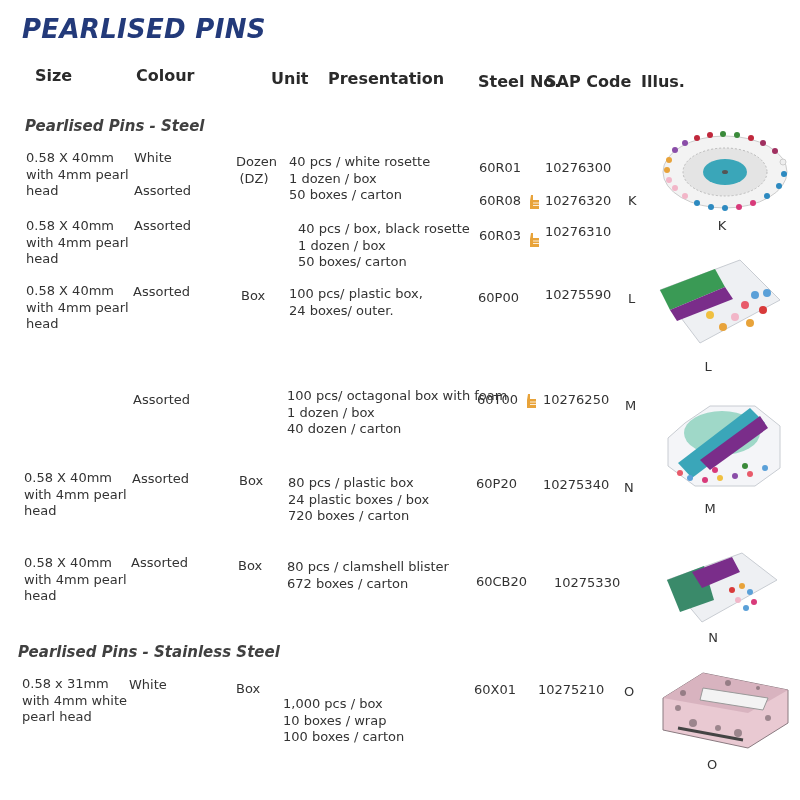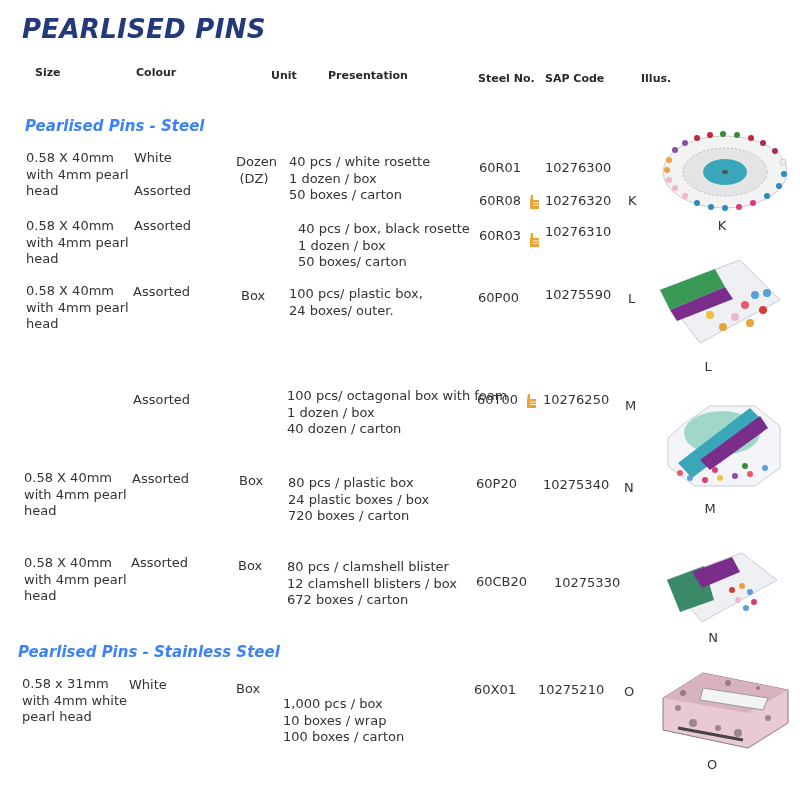--- a/index.html
+++ b/index.html
@@ -1,22 +1,22 @@
 <!DOCTYPE html>
 <html><head>
 <meta charset="utf-8">
 <style>
   html, body { margin:0; padding:0; background:#ffffff; }
   body { width:800px; height:800px; position:relative; overflow:hidden;
          font-family:"DejaVu Sans", sans-serif; color:#2a2a2a; }
   .abs { position:absolute; }
   .title { left:22px; top:14px; font-size:26px; font-weight:bold; font-style:italic;
            color:#233a7a; letter-spacing:0.3px; }
-  .hdr { font-size:11px; font-weight:bold; color:#2a2a2a; }
-  .section { font-size:15px; font-weight:bold; font-style:italic; color:#3b82f6; }
+  .hdr { font-size:16px; font-weight:bold; color:#2a2a2a; }
+  .section { font-size:15px; font-weight:bold; font-style:italic; color:#404040; }
   .cell { font-size:13px; line-height:16.5px; color:#333; font-family:"DejaVu Sans", sans-serif; }
   .code { font-size:13px; color:#333; }
   .thumb { display:inline-block; width:12px; height:16px; vertical-align:middle; margin-left:3px; }
   .illus-label { font-size:13px; color:#333; text-align:center; width:20px; }
   .img { position:absolute; }
 </style>
 </head>
 <body>
 
 <div class="abs title">PEARLISED PINS</div>
@@ -128,21 +128,20 @@
 
 <div class="abs cell" style="left:24px;top:555px;">
   <div>0.58 X 40mm</div>
   <div>with 4mm pearl</div>
   <div>head</div>
 </div>
 <div class="abs cell" style="left:131px;top:555px;">Assorted</div>
 <div class="abs cell" style="left:238px;top:558px;">Box</div>
 <div class="abs cell" style="left:287px;top:559px;">
   <div>80 pcs / clamshell blister</div>
-  <div>12 clamshell blisters / box</div>
   <div>672 boxes / carton</div>
 </div>
 <div class="abs code" style="left:476px;top:574px;">60CB20</div>
 <div class="abs code" style="left:542px;top:575px;margin-left:12px;">10275330</div>
 
 <div class="abs section" style="left:18px;top:643px;">Pearlised Pins - Stainless Steel</div>
 
 <div class="abs cell" style="left:22px;top:676px;">
   <div>0.58 x 31mm</div>
   <div>with 4mm white</div>

